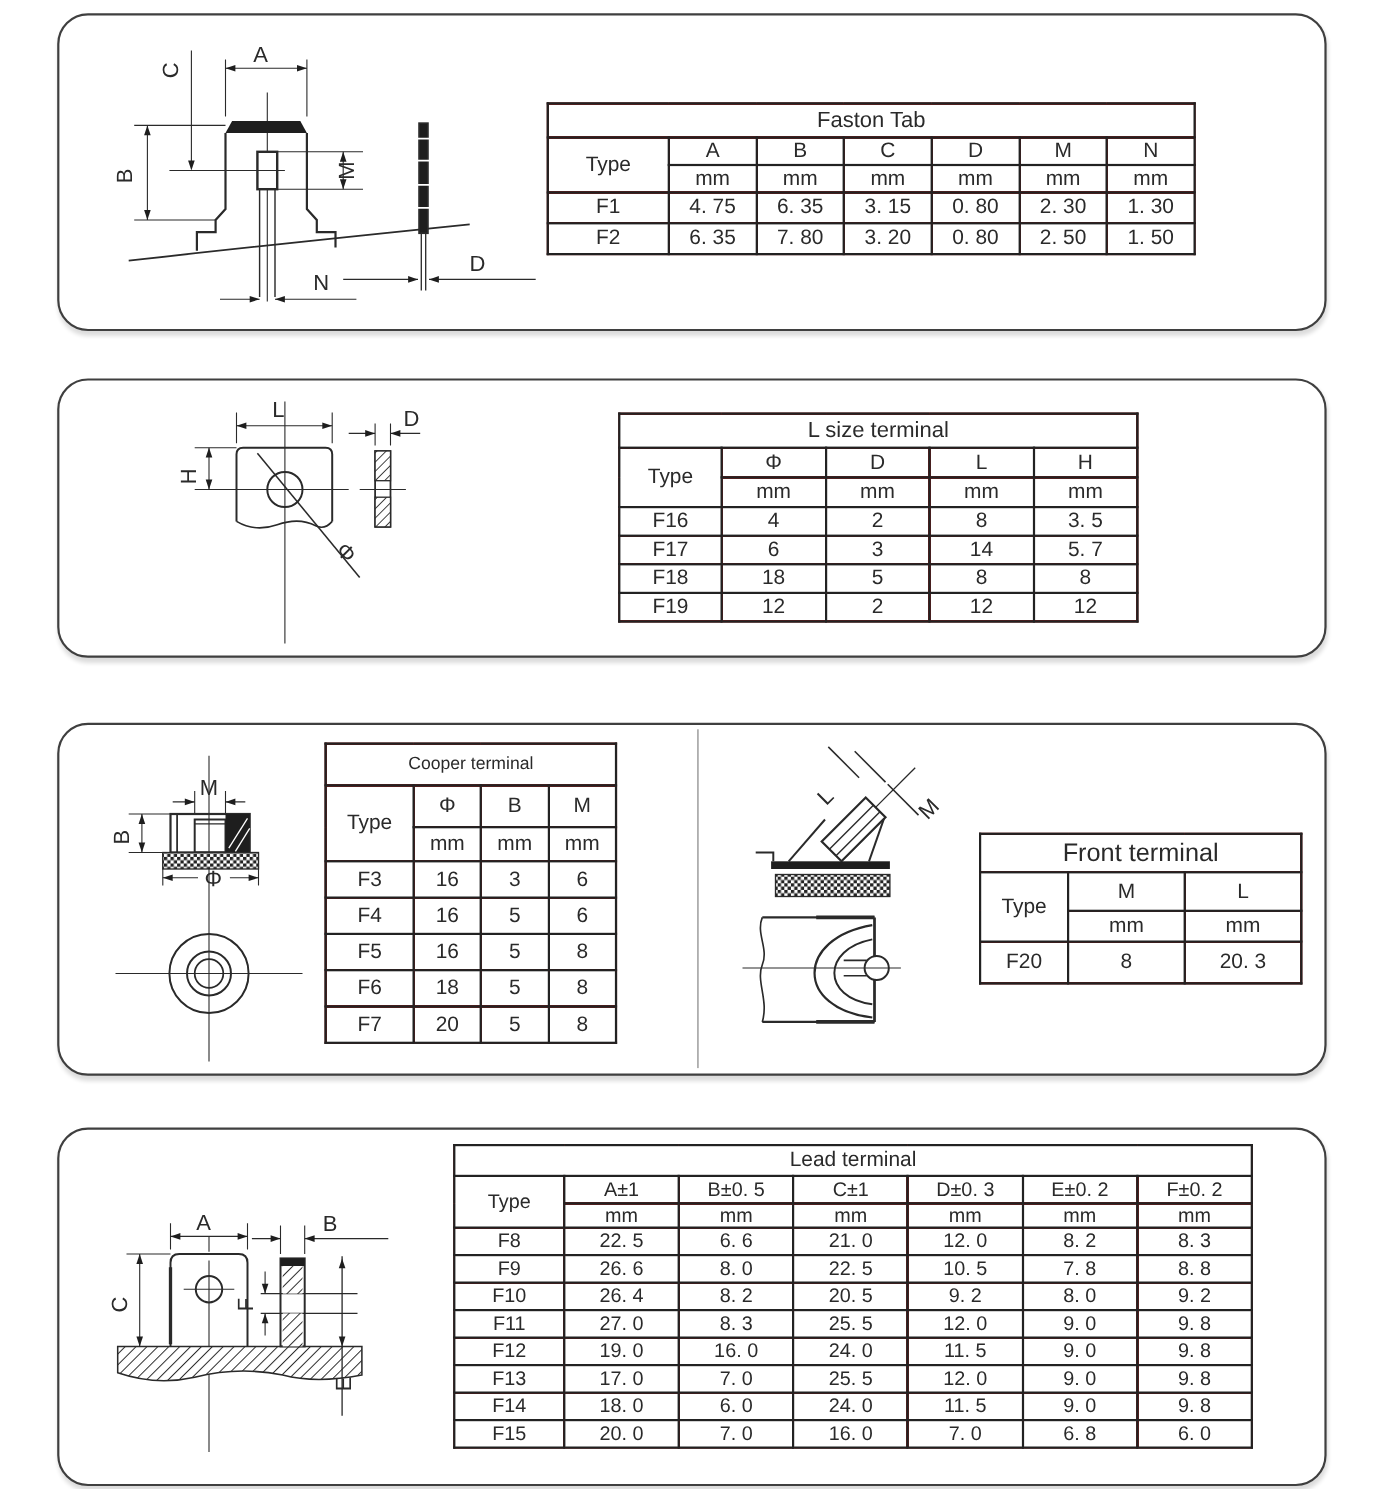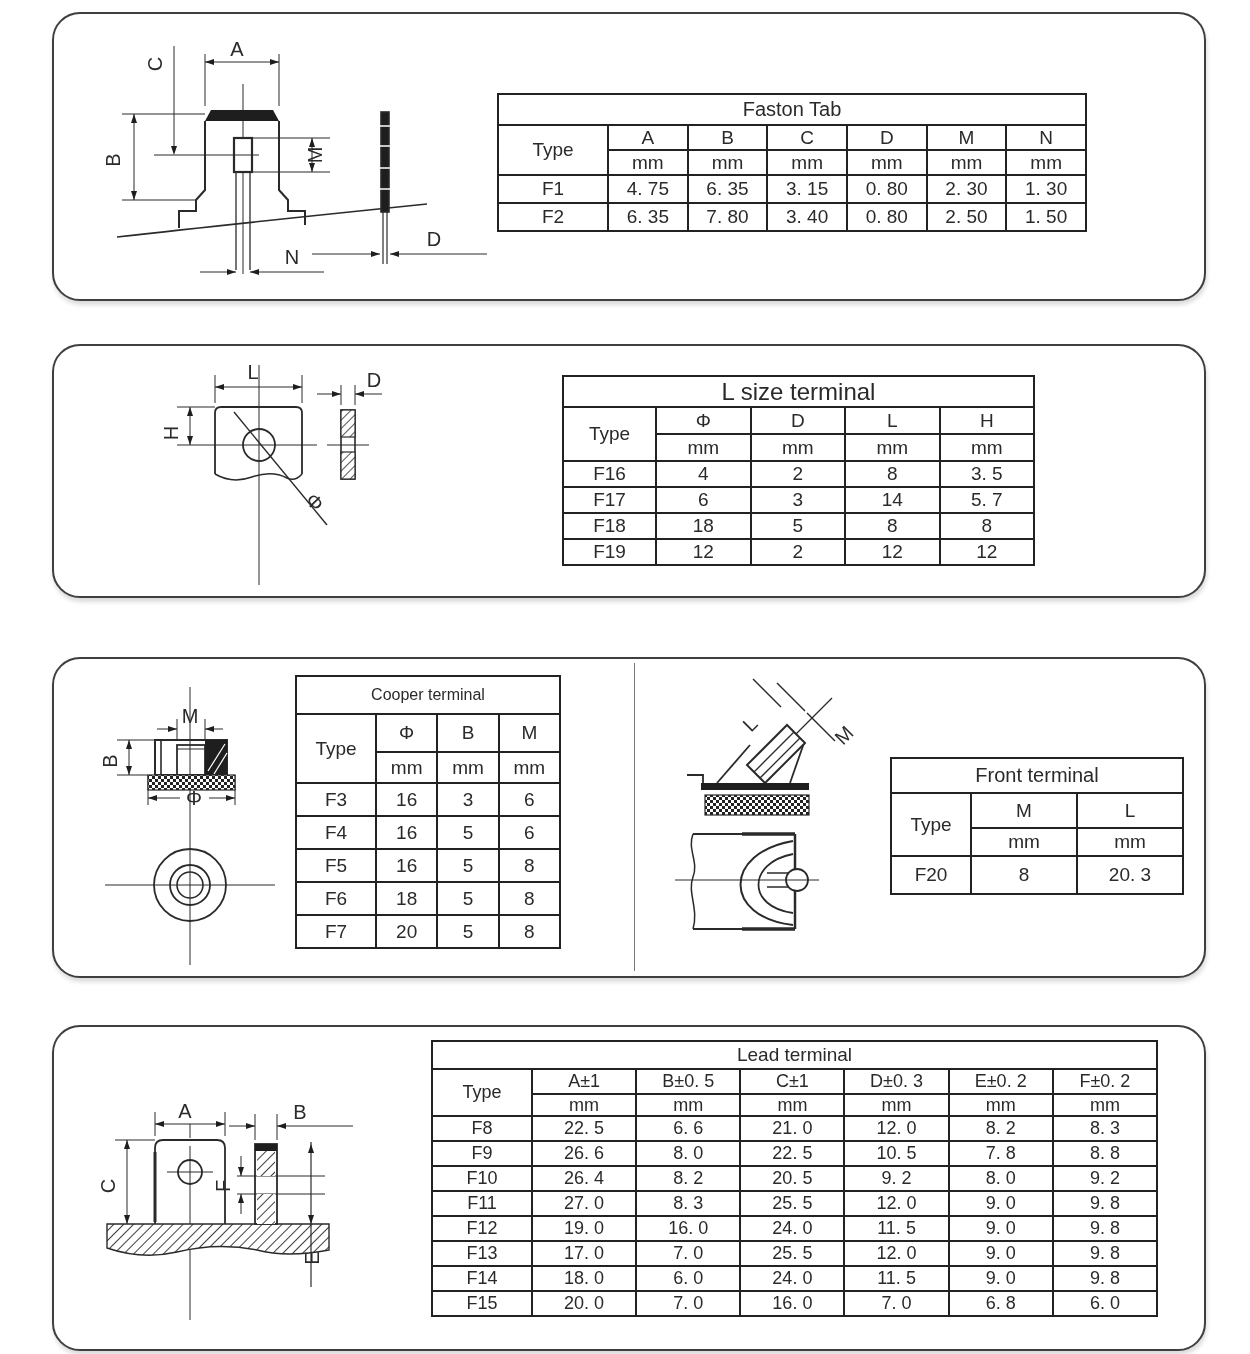--- a/index.html
+++ b/index.html
@@ -12,31 +12,31 @@
   .vdivider{position:absolute;width:1px;background:#7a7a7a;}
   .tbl{position:absolute;border-collapse:collapse;table-layout:fixed;background:#7f1d1d;}
   .tbl td{border:2px solid #222;text-align:center;vertical-align:middle;
           color:#2a2a2a;background:#fff;line-height:1.05;padding:0;overflow:hidden;}
   .tbl-faston{font-size:19px}
   .tbl-faston .r-title td{height:29px;font-size:20px}
   .tbl-faston .r-sym td{height:23px}
   .tbl-faston .r-unit td{height:23px}
   .tbl-faston .r-data td{height:26px}
   .tbl-l{font-size:19px}
-  .tbl-l .r-title td{height:29px;font-size:24px}
+  .tbl-l .r-title td{height:29px;font-size:20px}
   .tbl-l .r-sym td{height:25px}
   .tbl-l .r-unit td{height:25px}
   .tbl-l .r-data td{height:24px}
   .tbl-cooper{font-size:19px}
   .tbl-cooper .r-title td{height:36px;font-size:16px}
   .tbl-cooper .r-sym td{height:36px}
   .tbl-cooper .r-unit td{height:29px}
   .tbl-cooper .r-data td{height:31px}
   .tbl-front{font-size:19px}
-  .tbl-front .r-title td{height:33px;font-size:20px}
+  .tbl-front .r-title td{height:33px;font-size:23px}
   .tbl-front .r-sym td{height:33px}
   .tbl-front .r-unit td{height:26px}
   .tbl-front .r-data td{height:36px}
   .tbl-lead{font-size:18px}
   .tbl-lead .r-title td{height:26px;font-size:19px}
   .tbl-lead .r-sym td{height:23px}
   .tbl-lead .r-unit td{height:20px}
   .tbl-lead .r-data td{height:23px}
 </style>
 </head>
@@ -139,21 +139,21 @@
             <td>6. 35</td>
             <td>3. 15</td>
             <td>0. 80</td>
             <td>2. 30</td>
             <td>1. 30</td>
           </tr>
           <tr class="r-data">
             <td>F2</td>
             <td>6. 35</td>
             <td>7. 80</td>
-            <td>3. 40</td>
+            <td>3. 20</td>
             <td>0. 80</td>
             <td>2. 50</td>
             <td>1. 50</td>
           </tr>
         </tbody>
       </table>
   </section>
 
   <section class="panel" style="left:52px;top:344px;width:1150px;height:250px">
 
@@ -478,21 +478,21 @@
         <path d="M214,62 l-3,9 h6 z"></path>
           <path d="M214,142 l-3,-9 h6 z"></path>
       </g>
       <text x="88" y="36" text-anchor="middle">A</text>
       <text x="203" y="37" text-anchor="middle">B</text>
       <text x="18" y="104" text-anchor="middle" transform="rotate(-90 18 104)">C</text>
       <text x="133" y="104" text-anchor="middle" transform="rotate(-90 133 104)">F</text>
       <text x="222" y="176" text-anchor="middle" transform="rotate(-90 222 176)">E</text>
     </svg>
 
-    <table class="tbl tbl-lead" style="left:377px;top:13px;width:727px">
+    <table class="tbl tbl-lead" style="left:358px;top:13px;width:727px">
         <colgroup>
           <col style="width:100px">
           <col>
           <col>
           <col>
           <col>
           <col>
           <col>
         </colgroup>
         <tbody>

